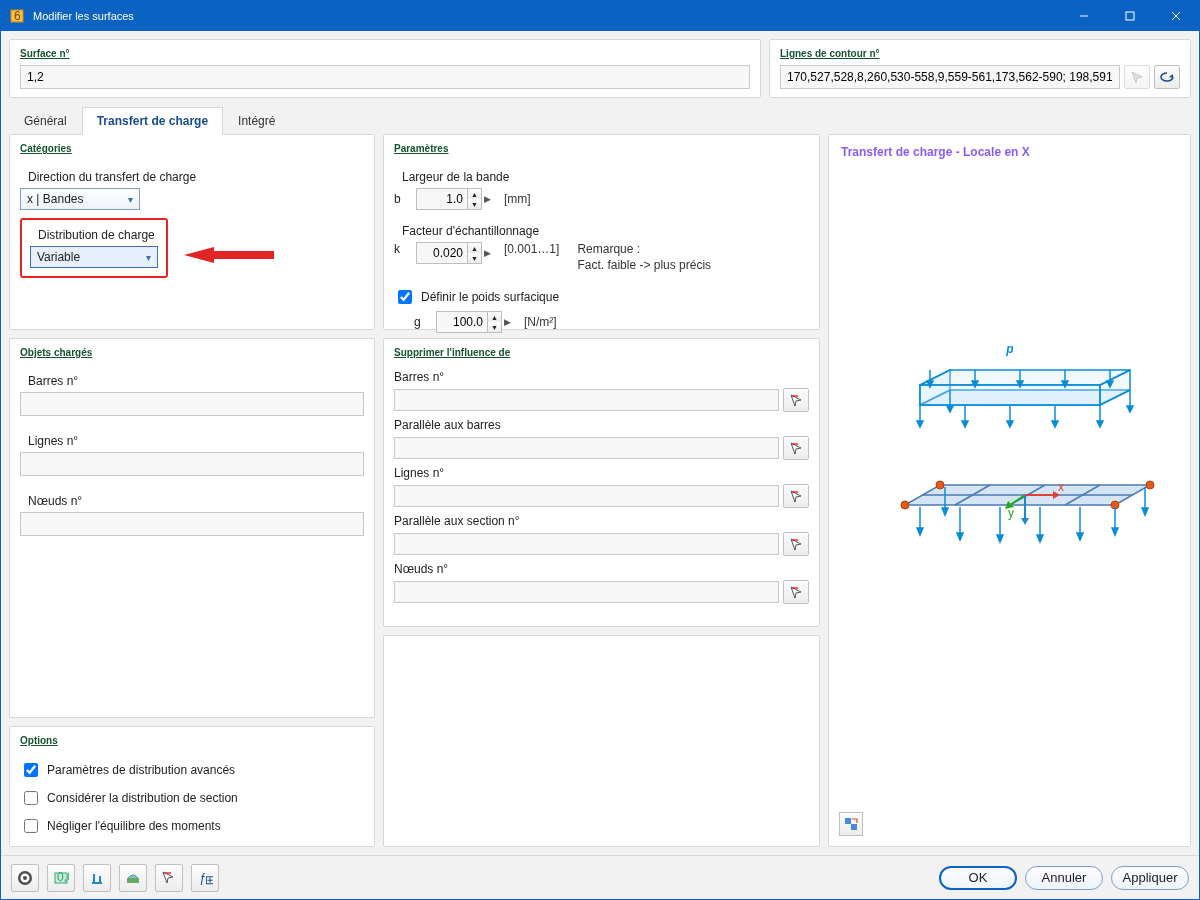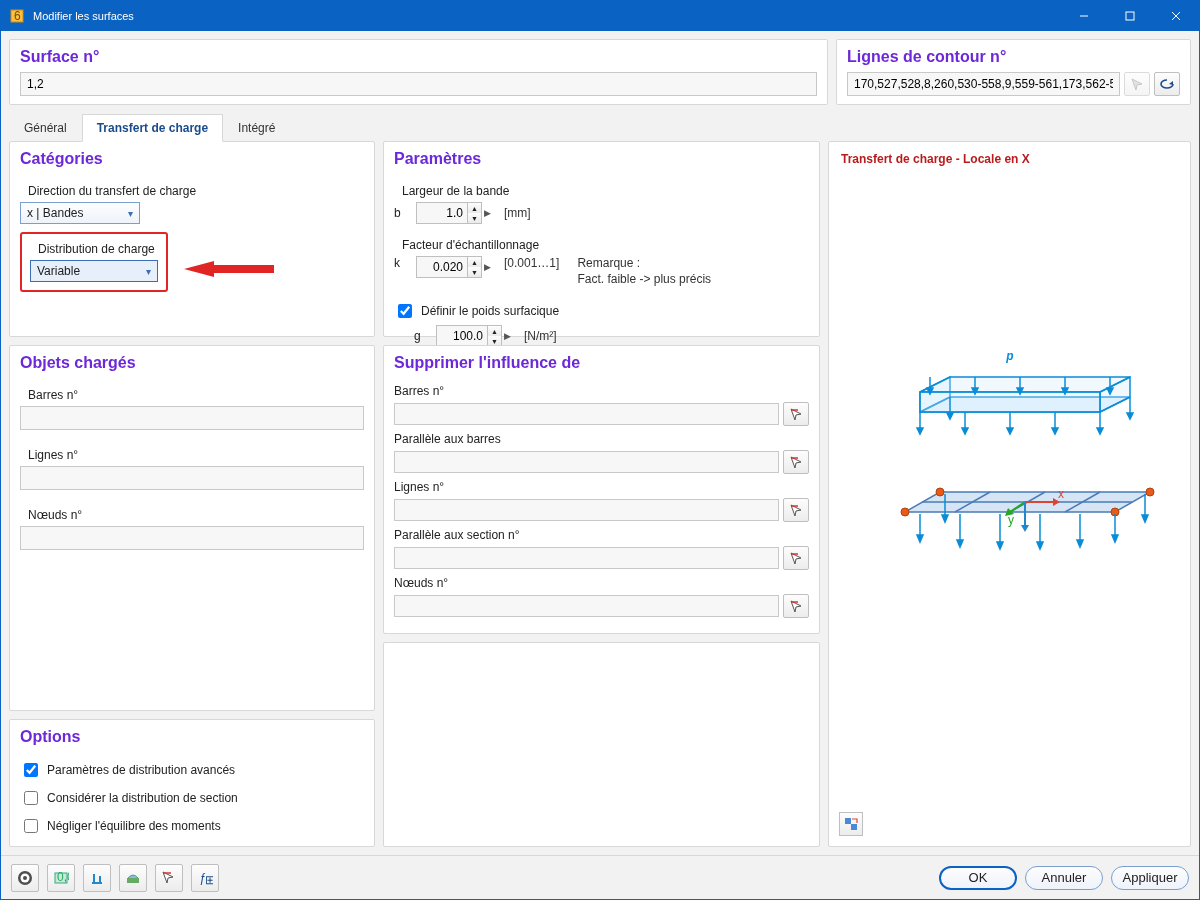--- a/index.html
+++ b/index.html
@@ -5,23 +5,23 @@
   * { box-sizing: border-box; font-family: "Segoe UI", Tahoma, sans-serif; font-size: 12px; }
   body { margin: 0; background: #fff; color: #222; }
   .window { width: 1200px; height: 900px; display: flex; flex-direction: column; border: 1px solid #0a62c2; }
   .titlebar { height: 30px; background: #0a62c2; color: #fff; display: flex; align-items: center; padding: 0 0 0 8px; }
   .titlebar .icon { width: 16px; height: 16px; margin-right: 8px; display: flex; align-items: center; justify-content: center; }
   .titlebar .title { flex: 1; font-size: 11px; }
   .titlebar .winbtn { width: 46px; height: 30px; display: flex; align-items: center; justify-content: center; color: #fff; }
   .content { flex: 1; display: flex; flex-direction: column; background: #f2f2f2; }
   .top-row { display: flex; gap: 8px; padding: 8px 8px 4px 8px; }
   .panel { background: #fff; border: 1px solid #d8d8d8; border-radius: 2px; }
-  .panel-title { color: #6d28d9; font-weight: 600; padding: 8px 10px 6px 10px; font-size: 16px; }
+  .panel-title { color: #14532d; font-weight: 600; padding: 8px 10px 6px 10px; font-size: 10px; text-decoration: underline; }
   .surface-panel { flex: 1; padding-bottom: 8px; }
-  .contour-panel { width: 355px; padding-bottom: 8px; position: relative; }
+  .contour-panel { width: 422px; padding-bottom: 8px; position: relative; }
   .text-input { width: calc(100% - 20px); margin: 0 10px; height: 24px; border: 1px solid #c9c9c9; background: #f7f7f7; padding: 0 6px; font-size: 12px; }
   .contour-row { display: flex; align-items: center; margin: 0 10px; gap: 4px; }
   .contour-row input { flex: 1; height: 24px; border: 1px solid #c9c9c9; background: #f7f7f7; padding: 0 6px; font-size: 12px; }
   .icon-btn { width: 26px; height: 24px; border: 1px solid #bfbfbf; background: linear-gradient(#fdfdfd,#ececec); display: flex; align-items: center; justify-content: center; border-radius: 2px; }
   .tabs-row { display: flex; align-items: flex-end; padding: 0 8px; gap: 0; margin-top: 4px; }
   .tab { padding: 6px 14px; border: 1px solid transparent; color: #333; position: relative; top: 1px; }
   .tab.active { background: #fff; border: 1px solid #d8d8d8; border-bottom: 1px solid #fff; color: #1a4c8b; font-weight: 600; }
   .main-row { flex: 1; display: flex; gap: 8px; padding: 0 8px 8px 8px; min-height: 0; }
   .col-left { width: 366px; display: flex; flex-direction: column; gap: 8px; }
   .col-mid  { width: 437px; display: flex; flex-direction: column; gap: 8px; }
@@ -42,21 +42,21 @@
   .spin .updown span { flex:1; font-size: 7px; display:flex; align-items:center; justify-content:center; background: linear-gradient(#fdfdfd,#eaeaea); }
   .spin .play { width: 12px; font-size: 9px; color:#555; margin-left:2px; }
   .unit { color: #333; }
   .checkbox-row { display: flex; align-items: center; gap: 6px; margin-top: 8px; }
   .checkbox-row input { width: 14px; height: 14px; }
   .influence-block { margin-top: 6px; }
   .influence-block .inf-label { margin-bottom: 4px; display:block; }
   .inf-row { display: flex; gap: 4px; align-items:center; }
   .inf-row input { flex:1; height: 22px; border: 1px solid #c9c9c9; background: #f7f7f7; }
   .preview-panel { flex:1; position: relative; }
-  .preview-title { color: #b91c1c; font-weight: 600; padding: 10px 12px; font-size: 12px; }
+  .preview-title { color: #8b5cf6; font-weight: 600; padding: 10px 12px; font-size: 12px; }
   .preview-svg { position: absolute; left: 0; right: 0; top: 200px; display:flex; justify-content:center; }
   .preview-small-btn { position: absolute; left: 10px; bottom: 10px; width: 24px; height: 24px; border: 1px solid #bfbfbf; background: linear-gradient(#fdfdfd,#ececec); display:flex; align-items:center; justify-content:center; }
   .bottom-bar { height: 44px; background: #f2f2f2; border-top: 1px solid #d8d8d8; display: flex; align-items: center; padding: 0 10px; gap: 8px; }
   .tool-btn { width: 28px; height: 28px; border: 1px solid #bfbfbf; background: linear-gradient(#fdfdfd,#ececec); border-radius: 2px; display:flex; align-items:center; justify-content:center; }
   .spacer { flex: 1; }
   .dlg-btn { min-width: 78px; height: 24px; border: 1px solid #7a9fcf; background: linear-gradient(#fdfdfd,#eef3fb); border-radius: 12px; display:flex; align-items:center; justify-content:center; font-size: 13px; }
   .dlg-btn.primary { border: 2px solid #0a62c2; }
   .loaded-panel { flex-grow: 1; }
   .options-panel { }
   .note { color: #333; font-size: 11px; line-height: 1.3; }

